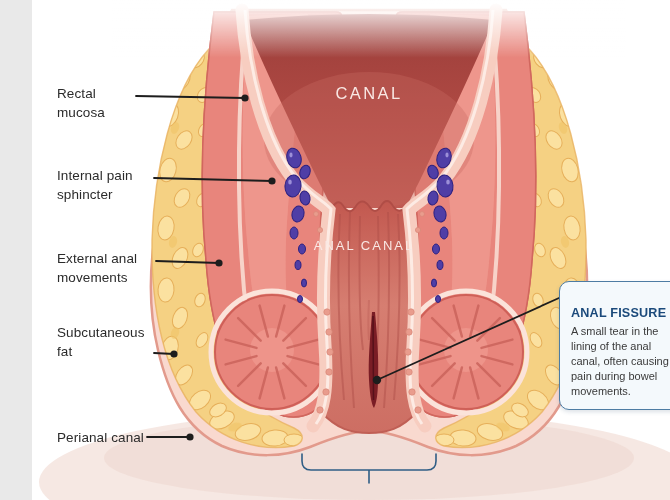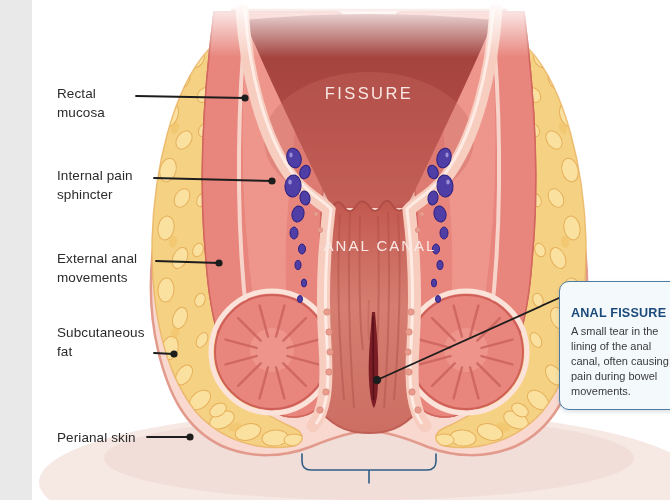--- a/index.html
+++ b/index.html
@@ -26,21 +26,21 @@
   }
   #lbl-rectal-mucosa{left:25px; top:84px;  width:72px;}
   #lbl-internal     {left:25px; top:166px; width:100px;}
   #lbl-external     {left:25px; top:249px; width:100px;}
   #lbl-subcut       {left:25px; top:323px; width:104px;}
   #lbl-perianal     {left:25px; top:428px; width:112px;}
   .cavity-lbl{
     position:absolute; text-align:center; color:#f9e8e4; font-weight:500;
   }
   #lbl-rectum{left:237px; top:84px; width:200px; font-size:16.5px; letter-spacing:2.4px;}
-  #lbl-anal-canal{left:268px; top:234px; width:160px; font-size:15px; letter-spacing:2px; line-height:23px;}
+  #lbl-anal-canal{left:252px; top:234px; width:160px; font-size:13px; letter-spacing:2px; line-height:23px;}
   #callout{
     position:absolute; left:527px; top:281px; width:133px; box-sizing:border-box;
     background:var(--callout-bg); border:1.6px solid var(--callout-border);
     border-radius:10px; padding:24px 10px 10px 11px;
     box-shadow:0 2px 4px rgba(60,90,120,.18);
   }
   #callout .title{
     font-size:12.6px; font-weight:bold; color:var(--accent-navy); letter-spacing:.2px;
   }
   #callout .body{
@@ -273,23 +273,23 @@
       <line class="ptr-line" x1="345" y1="380" x2="527" y2="298" stroke-width="2"></line>
         <circle class="ptr-dot" cx="345" cy="380" r="4.2"></circle>
     </g>
     <path class="bracket" d="M270,454 L270,461 Q270,470 279,470 L395,470 Q404,470 404,461 L404,454 M337,470 L337,483"></path>
   </svg>
 
   <div class="lbl" id="lbl-rectal-mucosa">Rectal mucosa</div>
   <div class="lbl" id="lbl-internal">Internal pain sphincter</div>
   <div class="lbl" id="lbl-external">External anal movements</div>
   <div class="lbl" id="lbl-subcut">Subcutaneous fat</div>
-  <div class="lbl" id="lbl-perianal">Perianal skin</div>
-
-  <div class="cavity-lbl" id="lbl-rectum">FISSURE</div>
+  <div class="lbl" id="lbl-perianal">Perianal canal</div>
+
+  <div class="cavity-lbl" id="lbl-rectum">CANAL</div>
   <div class="cavity-lbl" id="lbl-anal-canal">ANAL CANAL</div>
 
   <div id="callout">
     <div class="title">ANAL FISSURE</div>
     <div class="body">A small tear in the lining of the anal canal, often causing pain during bowel movements.</div>
   </div>
 
   <div id="lbl-anus">ANUS</div>
 </div>
 

